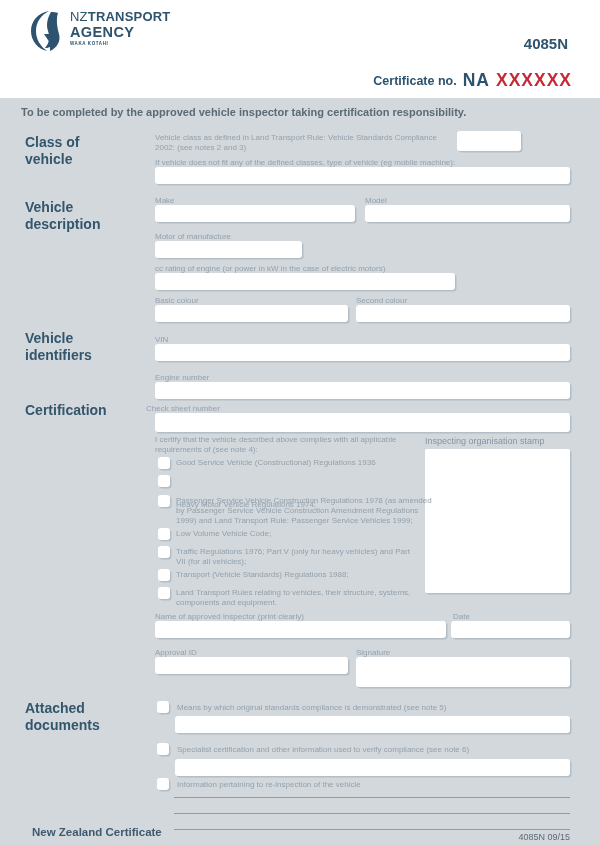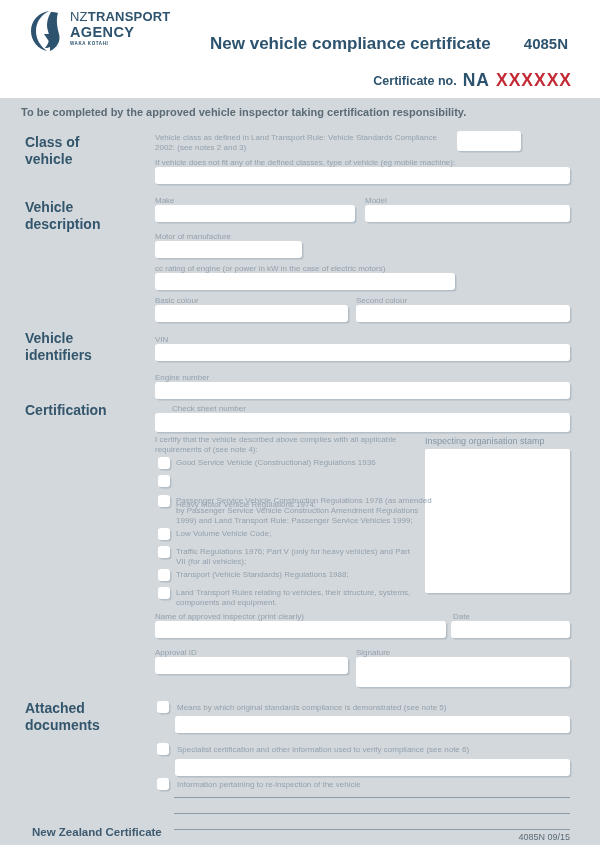--- a/index.html
+++ b/index.html
@@ -51,21 +51,20 @@
       </svg>
     </span>
     <span class="logo-text">
       <div class="logo-l1">
         <span class="nz">NZ</span><span class="tp">TRANSPORT</span>
       </div>
       <div class="logo-l2">AGENCY</div>
       <div class="logo-l3">WAKA KOTAHI</div>
     </span>
   </div>
-  <div class="title">New vehicle compliance certificate</div>
   <div class="formnum">4085N</div>
   <div class="certline">
     <span class="certlab">Certificate no.</span>
     <span class="certpre">NA</span>
     <span class="certnum">XXXXXX</span>
   </div>
 
   <div class="intro">To be completed by the approved vehicle inspector taking certification responsibility.</div>
 
   <div class="hd" style="left:25px;top:134px;width:90px;">Class of vehicle</div>
@@ -88,21 +87,21 @@
   <div class="lbl" style="left:356px;top:296px;">Second colour</div>
   <input class="inp" style="left: 356px; top: 305px; width: 214px;">
 
   <div class="hd" style="left:25px;top:330px;width:100px;">Vehicle identifiers</div>
   <div class="lbl" style="left:155px;top:335px;">VIN</div>
   <input class="inp" style="left: 155px; top: 344px; width: 415px;">
   <div class="lbl" style="left:155px;top:373px;">Engine number</div>
   <input class="inp" style="left: 155px; top: 382px; width: 415px;">
 
   <div class="hd" style="left:25px;top:402px;width:120px;">Certification</div>
-  <div class="lbl" style="left:172px;top:404px;">Check sheet number</div>
+  <div class="lbl" style="left:146px;top:404px;">Check sheet number</div>
   <input class="inp" style="left: 155px; top: 413px; width: 415px; height: 19px;">
 
   <div class="lbl" style="left:155px;top:435px;width:258px;">I certify that the vehicle described above complies with all applicable requirements of (see note 4):</div>
   <div class="lbl" style="left:425px;top:436px;width:150px;font-size:9px;color:#8496a4;">Inspecting organisation stamp</div>
   <div class="stamp"></div>
 
   <input type="checkbox" class="cb" style="left: 158px; top: 457px;">
   <div class="lbl" style="left:176px;top:458px;width:258px;">Good Service Vehicle (Constructional) Regulations 1936</div>
   <input type="checkbox" class="cb" style="left: 158px; top: 475px;">
   <div class="lbl" style="left:176px;top:500px;width:258px;">Heavy Motor Vehicle Regulations 1974;</div>

